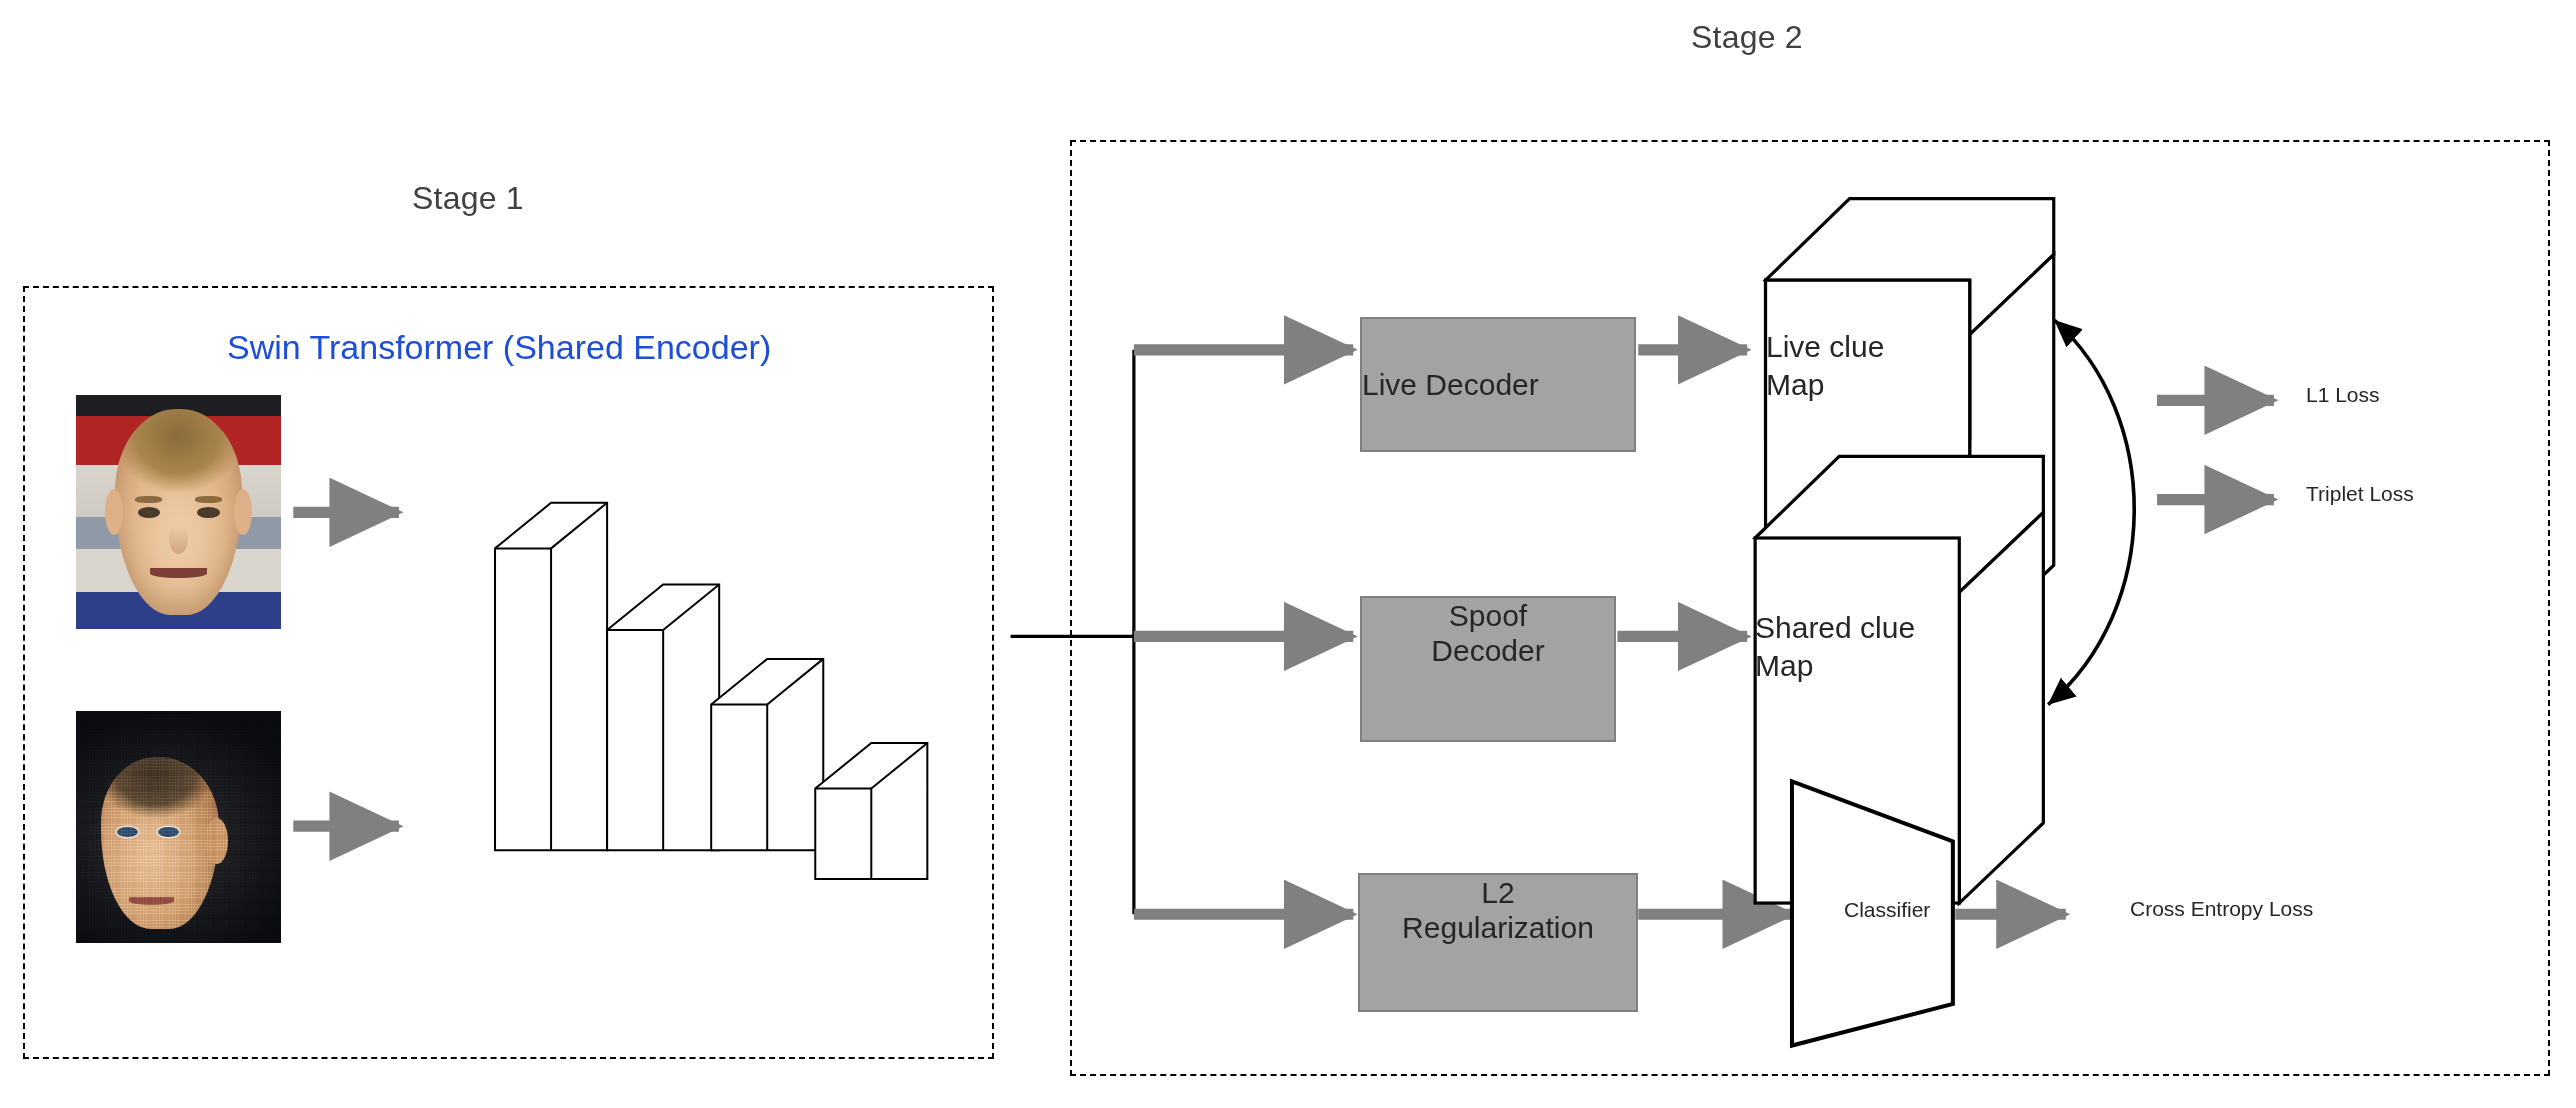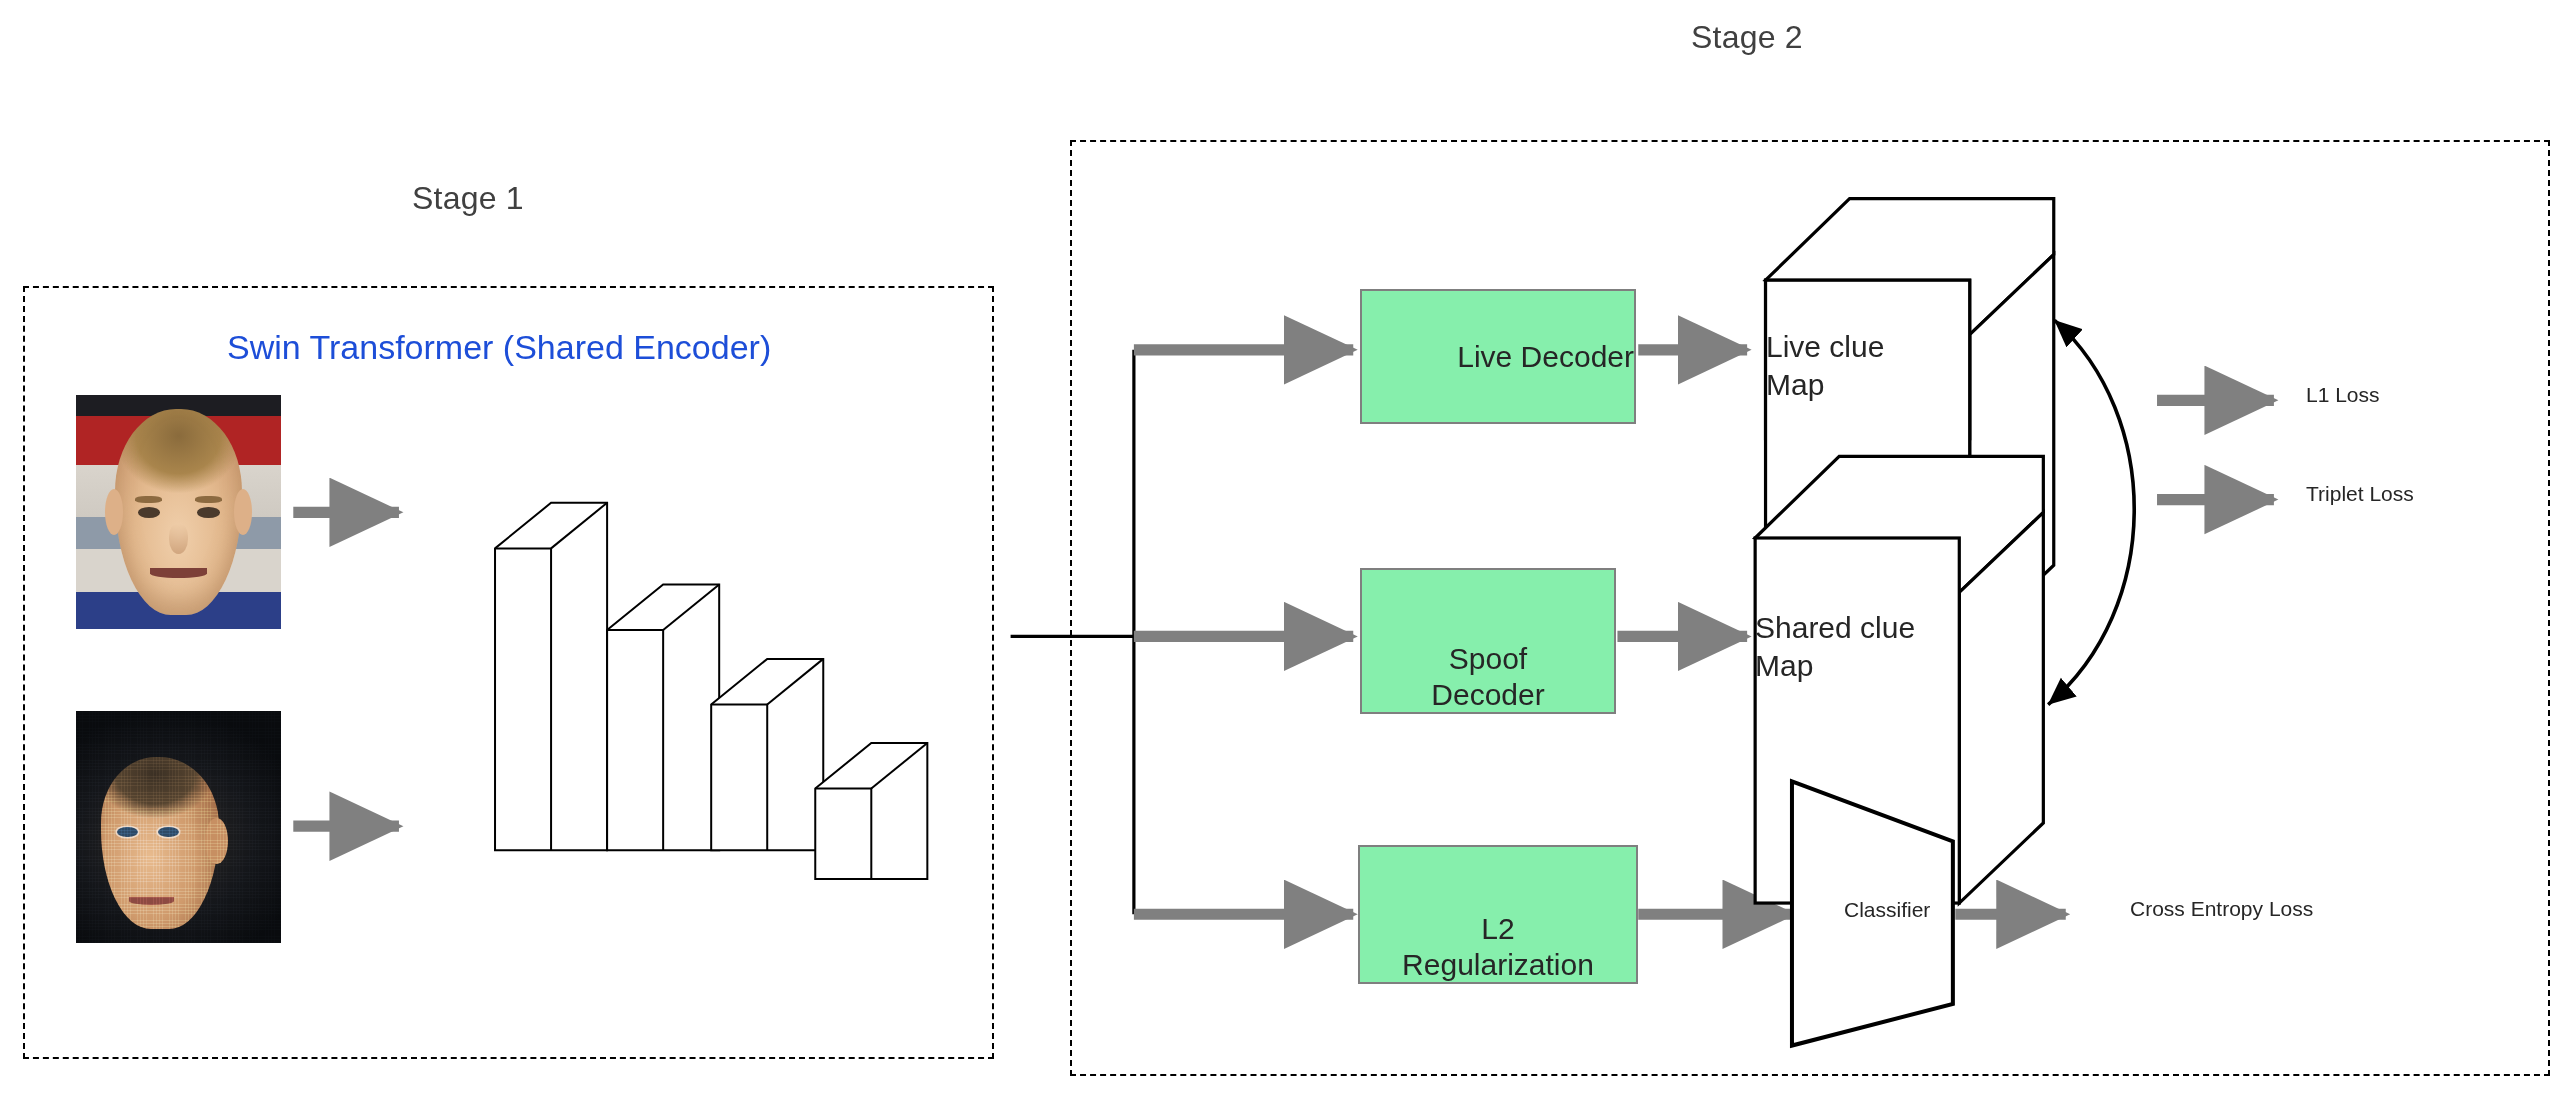--- a/index.html
+++ b/index.html
@@ -38,30 +38,31 @@
     position: absolute;
     border: 2.4px dashed #000000;
     background: transparent;
     box-sizing: border-box;
   }
 
   
   .proc-box {
     position: absolute;
     border: 2.4px solid #7f7f7f;
-    background: #86efac;
+    background: #a3a3a3;
     box-sizing: border-box;
     display: flex;
     align-items: center;
-    justify-content: flex-end;
+    justify-content: flex-start;
     text-align: center;
     font-size: 30px;
     color: #262626;
     line-height: 1.18;
     z-index: 4;
+    margin-top: 28px;
   }
 
   
   .face-thumb {
     position: absolute;
     overflow: hidden;
     z-index: 3;
   }
   .face-live-bg {
     position: absolute; inset: 0;

